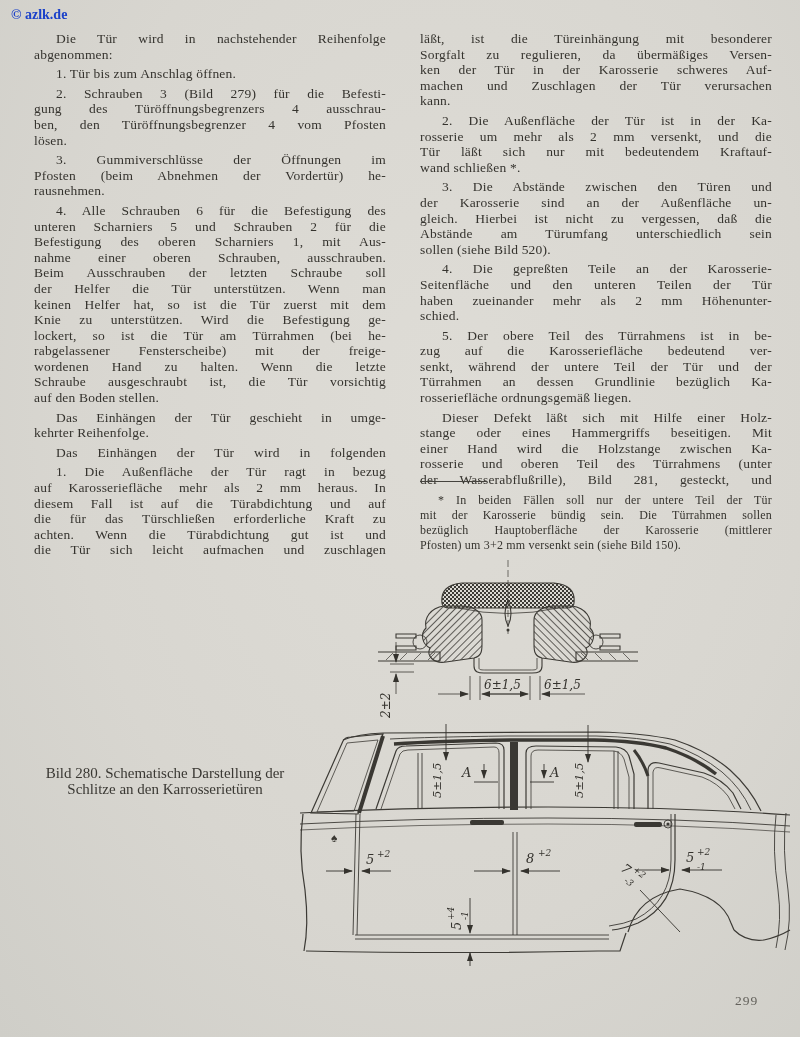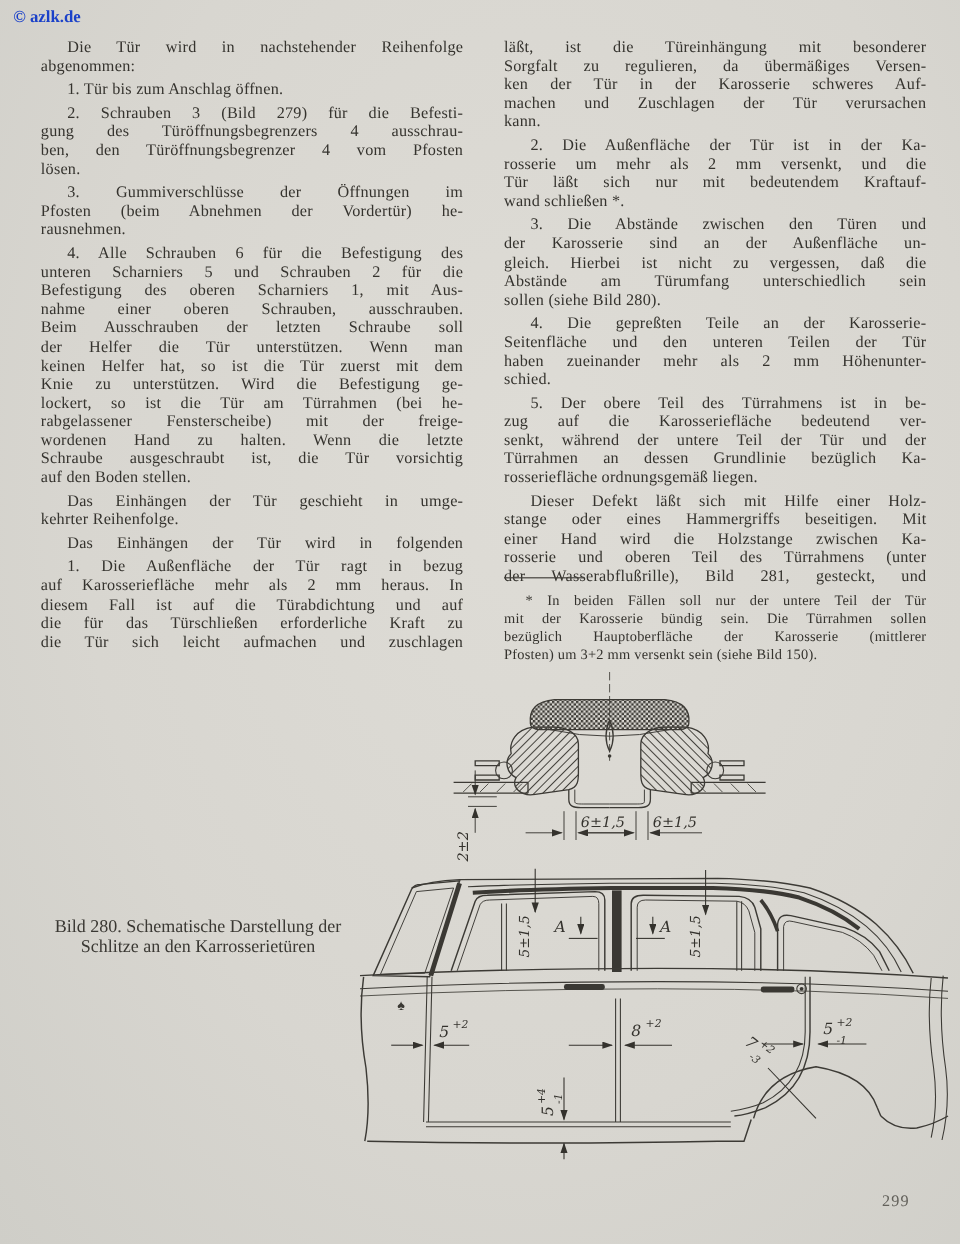--- a/index.html
+++ b/index.html
@@ -82,20 +82,21 @@
       <div class="line end">kehrter Reihenfolge.</div>
     </div>
     <div class="para indent">
       <div class="line">Das Einhängen der Tür wird in folgenden</div>
     </div>
     <div class="para indent">
       <div class="line">1. Die Außenfläche der Tür ragt in bezug</div>
       <div class="line">auf Karosseriefläche mehr als 2 mm heraus. In</div>
       <div class="line">diesem Fall ist auf die Türabdichtung und auf</div>
       <div class="line">die für das Türschließen erforderliche Kraft zu</div>
+      <div class="line">achten. Wenn die Türabdichtung gut ist und</div>
       <div class="line">die Tür sich leicht aufmachen und zuschlagen</div>
     </div>
   </div>
 <div class="col col-right">
     <div class="para">
       <div class="line">läßt, ist die Türeinhängung mit besonderer</div>
       <div class="line">Sorgfalt zu regulieren, da übermäßiges Versen-</div>
       <div class="line">ken der Tür in der Karosserie schweres Auf-</div>
       <div class="line">machen und Zuschlagen der Tür verursachen</div>
       <div class="line end">kann.</div>
@@ -104,21 +105,21 @@
       <div class="line">2. Die Außenfläche der Tür ist in der Ka-</div>
       <div class="line">rosserie um mehr als 2 mm versenkt, und die</div>
       <div class="line">Tür läßt sich nur mit bedeutendem Kraftauf-</div>
       <div class="line end">wand schließen *.</div>
     </div>
     <div class="para indent">
       <div class="line">3. Die Abstände zwischen den Türen und</div>
       <div class="line">der Karosserie sind an der Außenfläche un-</div>
       <div class="line">gleich. Hierbei ist nicht zu vergessen, daß die</div>
       <div class="line">Abstände am Türumfang unterschiedlich sein</div>
-      <div class="line end">sollen (siehe Bild 280).</div>
+      <div class="line end">sollen (siehe Bild 520).</div>
     </div>
     <div class="para indent">
       <div class="line">4. Die gepreßten Teile an der Karosserie-</div>
       <div class="line">Seitenfläche und den unteren Teilen der Tür</div>
       <div class="line">haben zueinander mehr als 2 mm Höhenunter-</div>
       <div class="line end">schied.</div>
     </div>
     <div class="para indent">
       <div class="line">5. Der obere Teil des Türrahmens ist in be-</div>
       <div class="line">zug auf die Karosseriefläche bedeutend ver-</div>

